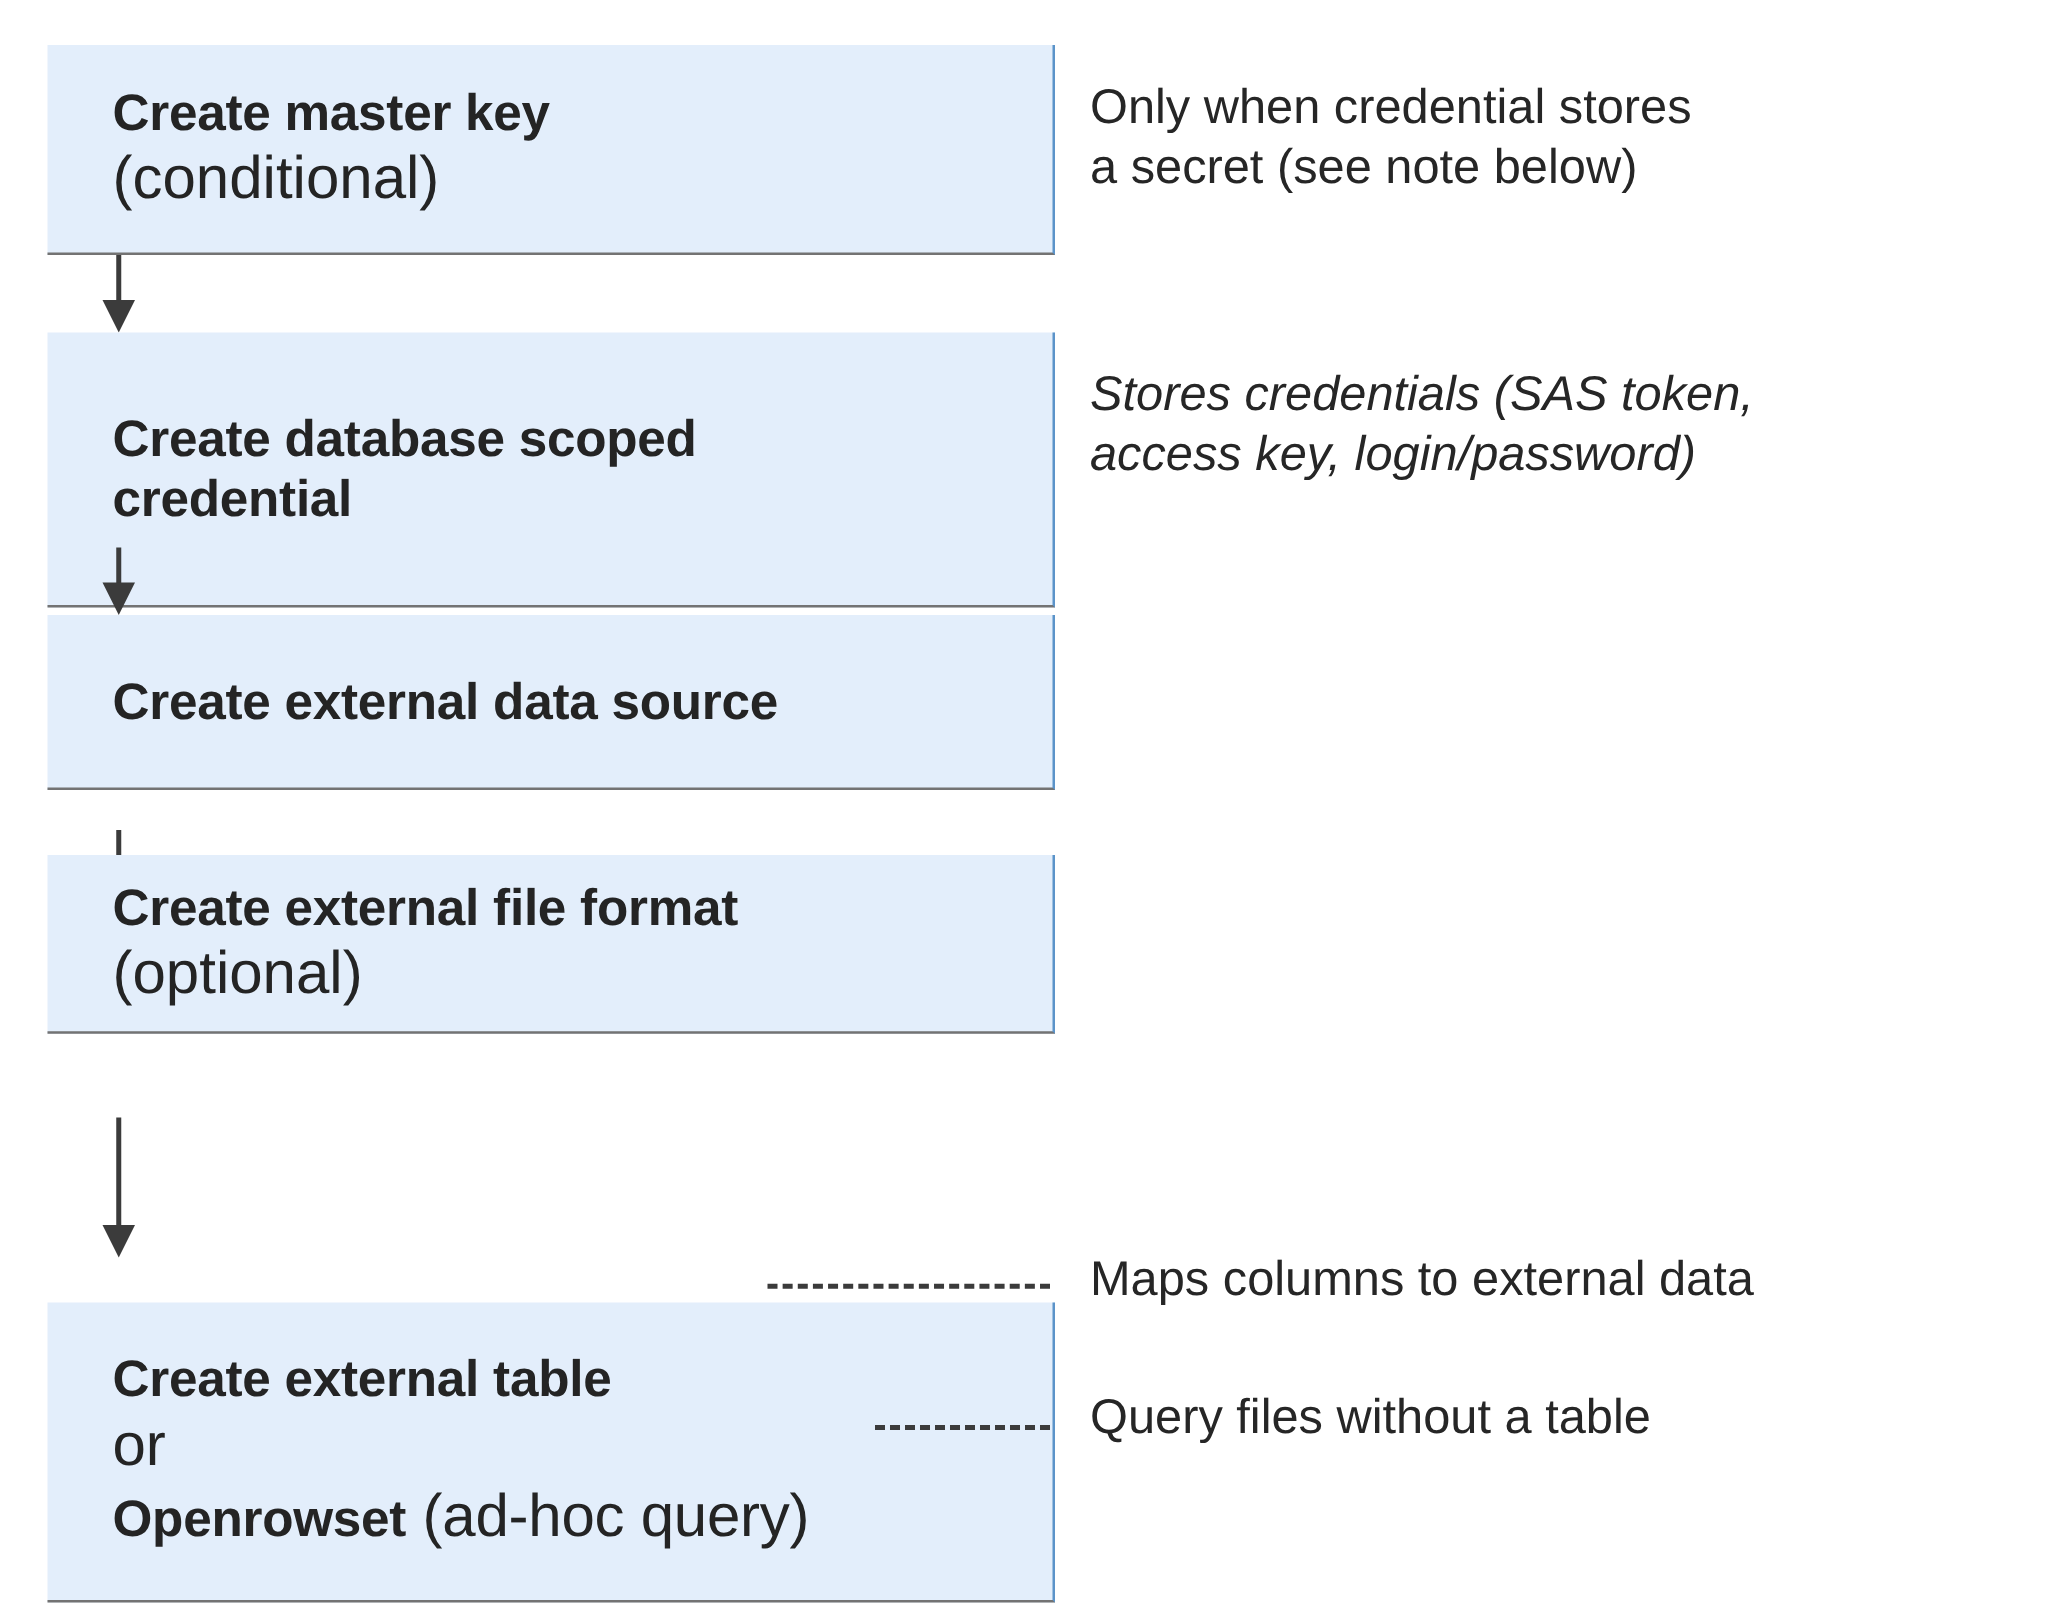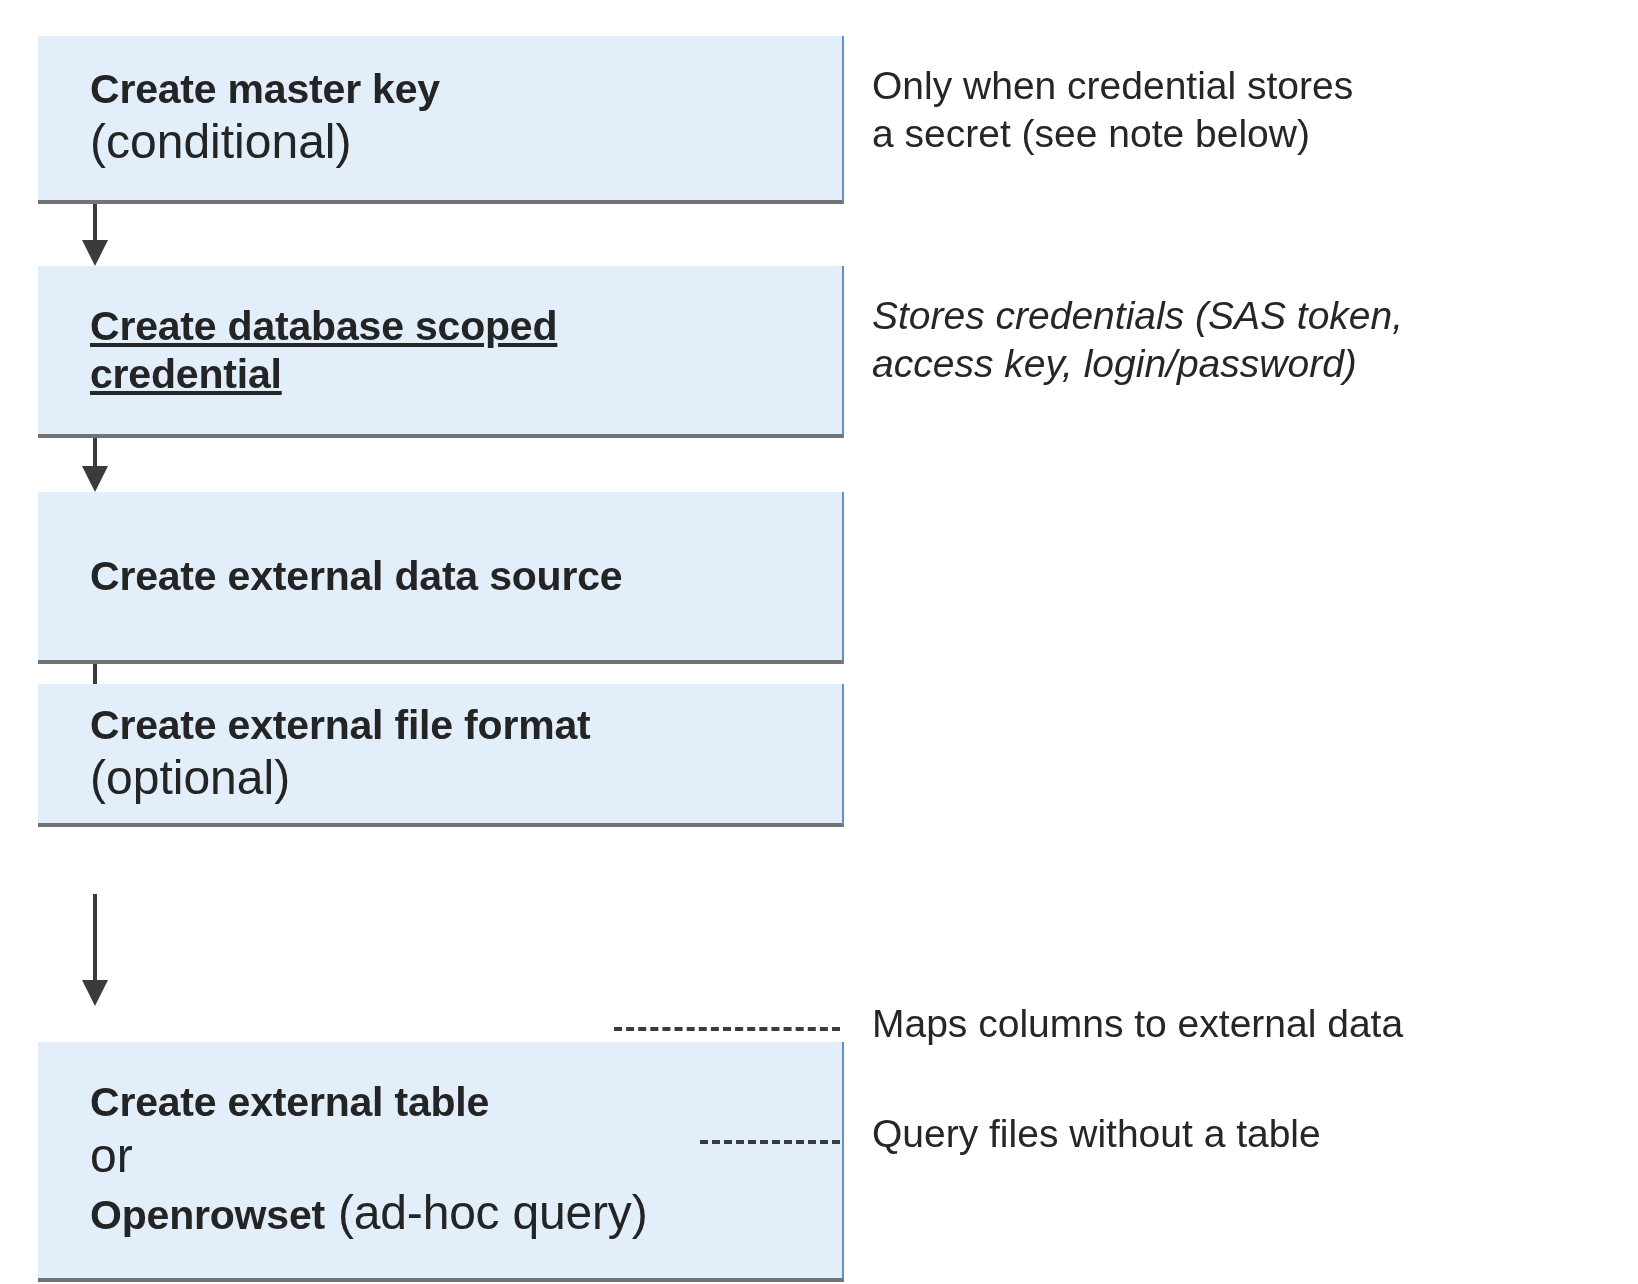--- a/index.html
+++ b/index.html
@@ -20,21 +20,21 @@
     height: 1284px;
   }
 
   
   .box {
     position: absolute;
     left: 38px;
     width: 806px;
     box-sizing: border-box;
     background: #e3eefb;
-    border-bottom: 4px solid #737373;
+    border-bottom: 2px solid #737373;
     border-right: 2px solid #5b93c9;
     display: flex;
     flex-direction: column;
     justify-content: center;
   }
   .box-inner {
     padding-left: 52px;
     padding-right: 14px;
   }
   .box-title {
@@ -46,22 +46,22 @@
   }
   .box-sub {
     font-size: 48px;
     font-weight: normal;
     line-height: 1.2;
     color: #242424;
   }
 
   
   #box-master-key      { top: 36px;   height: 168px; }
-  #box-scoped-cred     { top: 266px;  height: 172px; text-decoration: underline; }
-  #box-data-source     { top: 492px;  height: 172px; }
+  #box-scoped-cred     { top: 266px;  height: 220px; }
+  #box-data-source     { top: 492px;  height: 140px; }
   #box-file-format     { top: 684px;  height: 143px; }
   #box-external-table  { top: 1008px; height: 240px; margin-top: 34px; }
 
   
   .arrow {
     position: absolute;
     left: 82px;
     width: 26px;
   }
   .arrow .stem {

